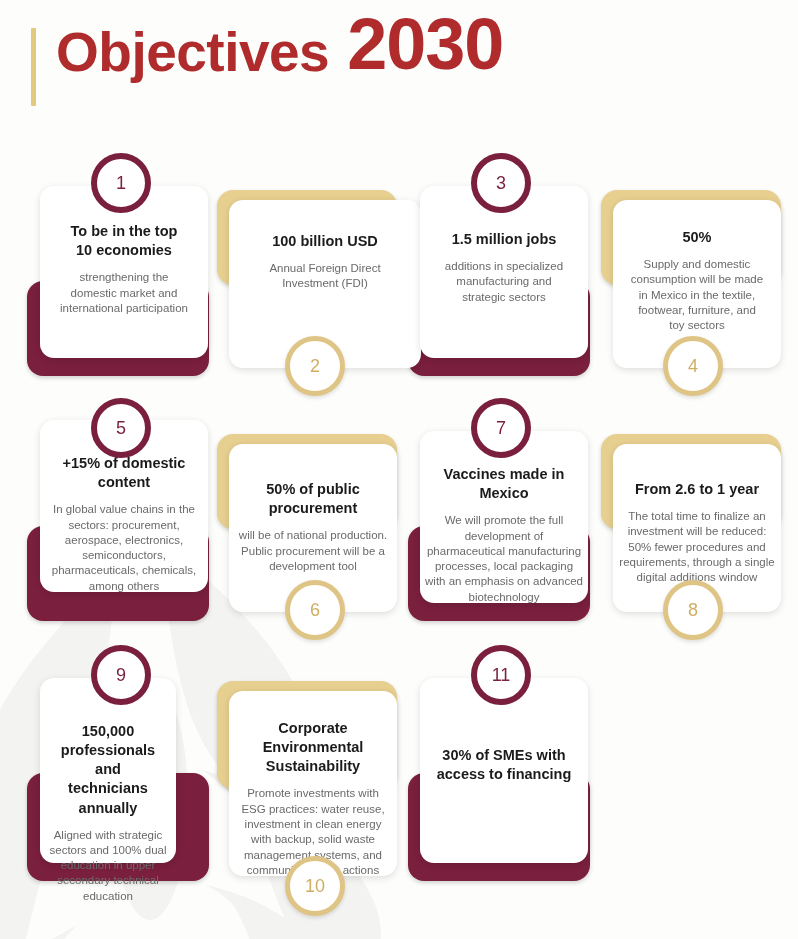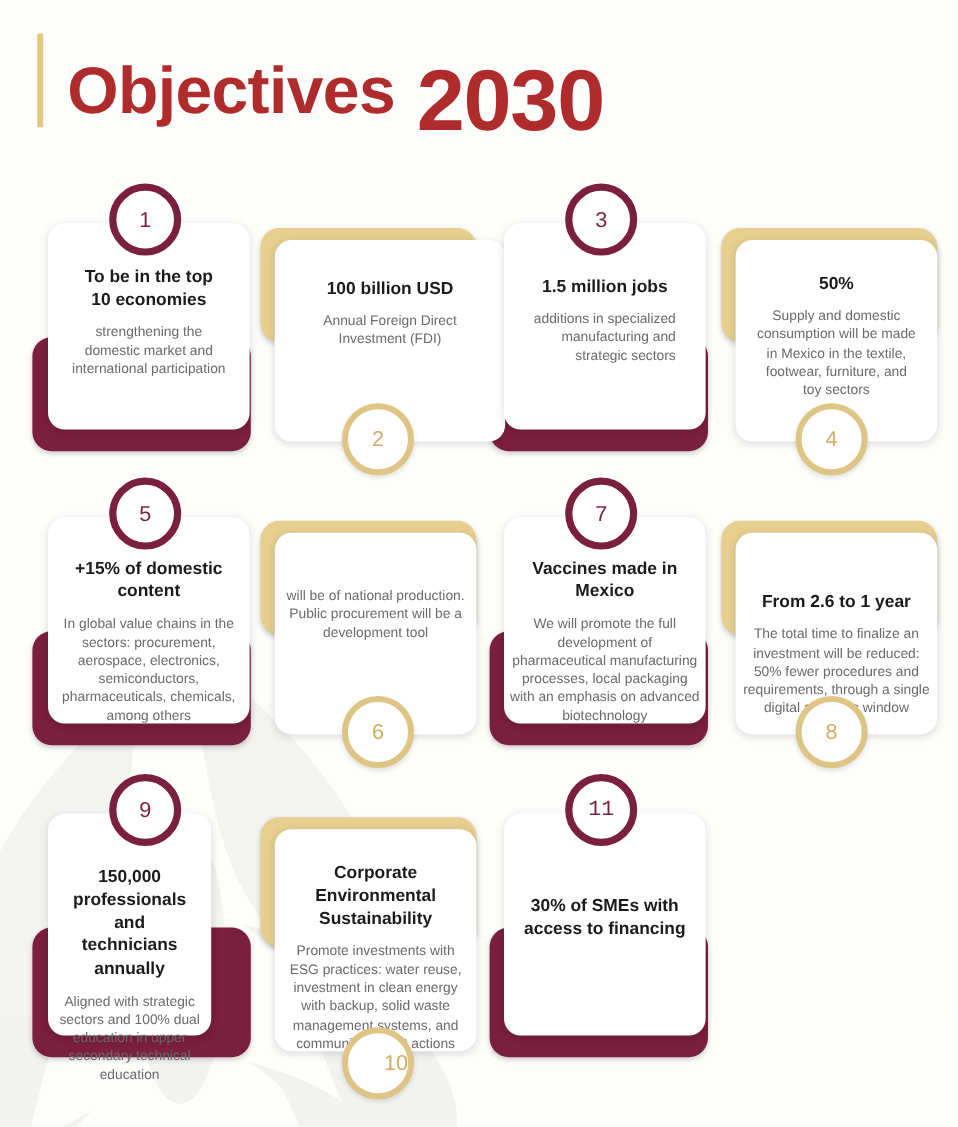--- a/index.html
+++ b/index.html
@@ -46,23 +46,22 @@
     width: 5px;
     height: 78px;
     background: #e3c97e;
     border-radius: 1px;
   }
   .title-wrap {
     position: absolute;
     left: 56px;
     top: 8px;
     display: flex;
-    align-items: flex-start;
+    align-items: flex-end;
     white-space: nowrap;
-    margin-top: 40px;
   }
   .title-word {
     font-size: 55px;
     font-weight: 700;
     color: #b02c2c;
     letter-spacing: -0.5px;
     line-height: 1;
   }
   .title-year {
     font-size: 72px;
@@ -211,21 +210,21 @@
         <div class="medallion gold" style="left: 285px; top: 336px;">
           <span>2</span>
         </div>
       </div>
       <div class="cell">
         <div class="backing maroon" style="left: 408px; top: 281px; width: 182px; height: 95px;"></div>
         <div class="panel" style="left: 420px; top: 186px; width: 168px; height: 172px; padding-top: 44px;">
           <div class="card-heading">
             <div>1.5 million jobs</div>
           </div>
-          <div class="card-body" style="margin-top: 10px; text-align: right;">
+          <div class="card-body" style="margin-top: 10px;">
             <div>additions in specialized</div>
             <div>manufacturing and</div>
             <div>strategic sectors</div>
           </div>
         </div>
         <div class="medallion maroon" style="left: 471px; top: 153px;">
           <span>3</span>
         </div>
       </div>
       <div class="cell">
@@ -241,41 +240,45 @@
             <div>footwear, furniture, and</div>
             <div>toy sectors</div>
           </div>
         </div>
         <div class="medallion gold" style="left: 663px; top: 336px;">
           <span>4</span>
         </div>
       </div>
       <div class="cell">
         <div class="backing maroon" style="left: 27px; top: 526px; width: 182px; height: 95px;"></div>
-        <div class="panel" style="left: 40px; top: 431px; width: 168px; height: 172px; padding-top: 34px; align-items: center;">
+        <div class="panel" style="left: 40px; top: 420px; width: 168px; height: 172px; padding-top: 34px; align-items: center;">
           <div class="card-heading">
             <div>+15% of domestic</div>
             <div>content</div>
           </div>
           <div class="card-body" style="margin-top: 10px;">
             <div>In global value chains in the</div>
             <div>sectors: procurement,</div>
             <div>aerospace, electronics,</div>
             <div>semiconductors,</div>
             <div>pharmaceuticals, chemicals,</div>
             <div>among others</div>
           </div>
         </div>
         <div class="medallion maroon" style="left: 91px; top: 398px;">
           <span>5</span>
         </div>
       </div>
       <div class="cell">
         <div class="backing gold" style="left: 217px; top: 434px; width: 180px; height: 95px;"></div>
         <div class="panel" style="left: 229px; top: 444px; width: 168px; height: 168px; padding-top: 36px;">
+          <div class="card-heading">
+            <div>50% of public</div>
+            <div>procurement</div>
+          </div>
           <div class="card-body" style="margin-top: 10px;">
             <div>will be of national production.</div>
             <div>Public procurement will be a</div>
             <div>development tool</div>
           </div>
         </div>
         <div class="medallion gold" style="left: 285px; top: 580px;">
           <span>6</span>
         </div>
       </div>
@@ -294,21 +297,21 @@
             <div>with an emphasis on advanced</div>
             <div>biotechnology</div>
           </div>
         </div>
         <div class="medallion maroon" style="left: 471px; top: 398px;">
           <span>7</span>
         </div>
       </div>
       <div class="cell">
         <div class="backing gold" style="left: 601px; top: 434px; width: 180px; height: 95px;"></div>
-        <div class="panel" style="left: 613px; top: 444px; width: 168px; height: 168px; padding-top: 36px; justify-content: center;">
+        <div class="panel" style="left: 613px; top: 444px; width: 168px; height: 168px; padding-top: 36px;">
           <div class="card-heading">
             <div>From 2.6 to 1 year</div>
           </div>
           <div class="card-body" style="margin-top: 10px;">
             <div>The total time to finalize an</div>
             <div>investment will be reduced:</div>
             <div>50% fewer procedures and</div>
             <div>requirements, through a single</div>
             <div>digital additions window</div>
           </div>
@@ -347,31 +350,31 @@
           </div>
           <div class="card-body" style="margin-top: 10px;">
             <div>Promote investments with</div>
             <div>ESG practices: water reuse,</div>
             <div>investment in clean energy</div>
             <div>with backup, solid waste</div>
             <div>management systems, and</div>
             <div>community impact actions</div>
           </div>
         </div>
-        <div class="medallion gold" style="left: 285px; top: 856px; justify-content: flex-end;">
+        <div class="medallion gold" style="left: 285px; top: 856px;">
           <span>10</span>
         </div>
       </div>
       <div class="cell">
         <div class="backing maroon" style="left: 408px; top: 773px; width: 182px; height: 108px;"></div>
         <div class="panel" style="left: 420px; top: 678px; width: 168px; height: 185px; padding-top: 68px;">
           <div class="card-heading">
             <div>30% of SMEs with</div>
             <div>access to financing</div>
           </div>
         </div>
-        <div class="medallion maroon" style="left: 471px; top: 645px; font-family: Liberation Mono, monospace;">
+        <div class="medallion maroon" style="left: 471px; top: 645px;">
           <span>11</span>
         </div>
       </div>
     </div>
 
 </div>
 
 </body></html>

